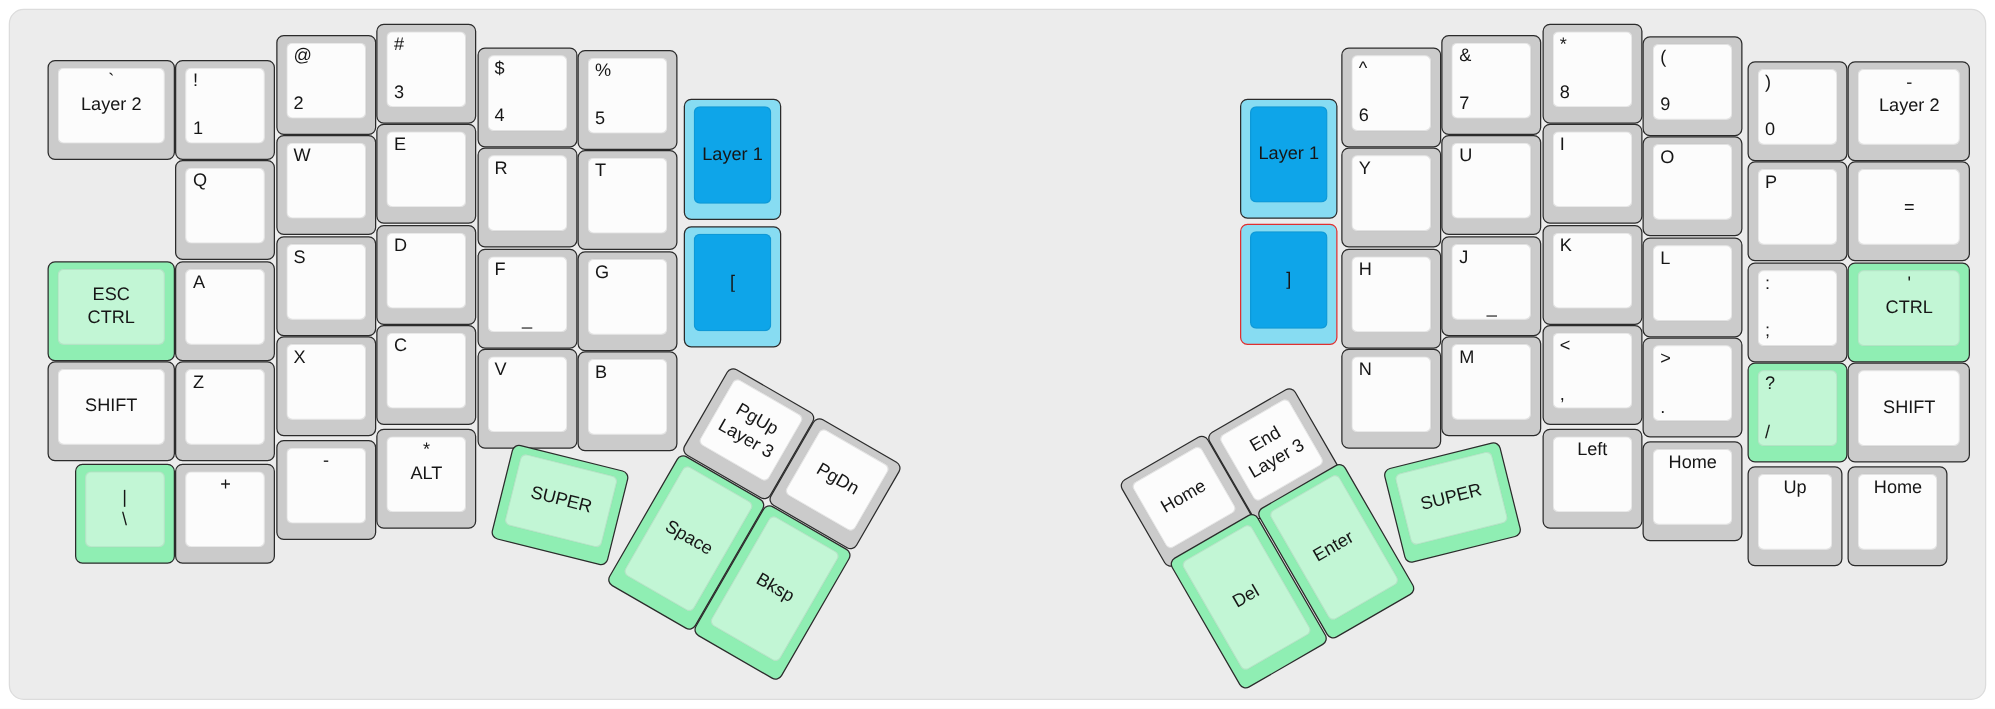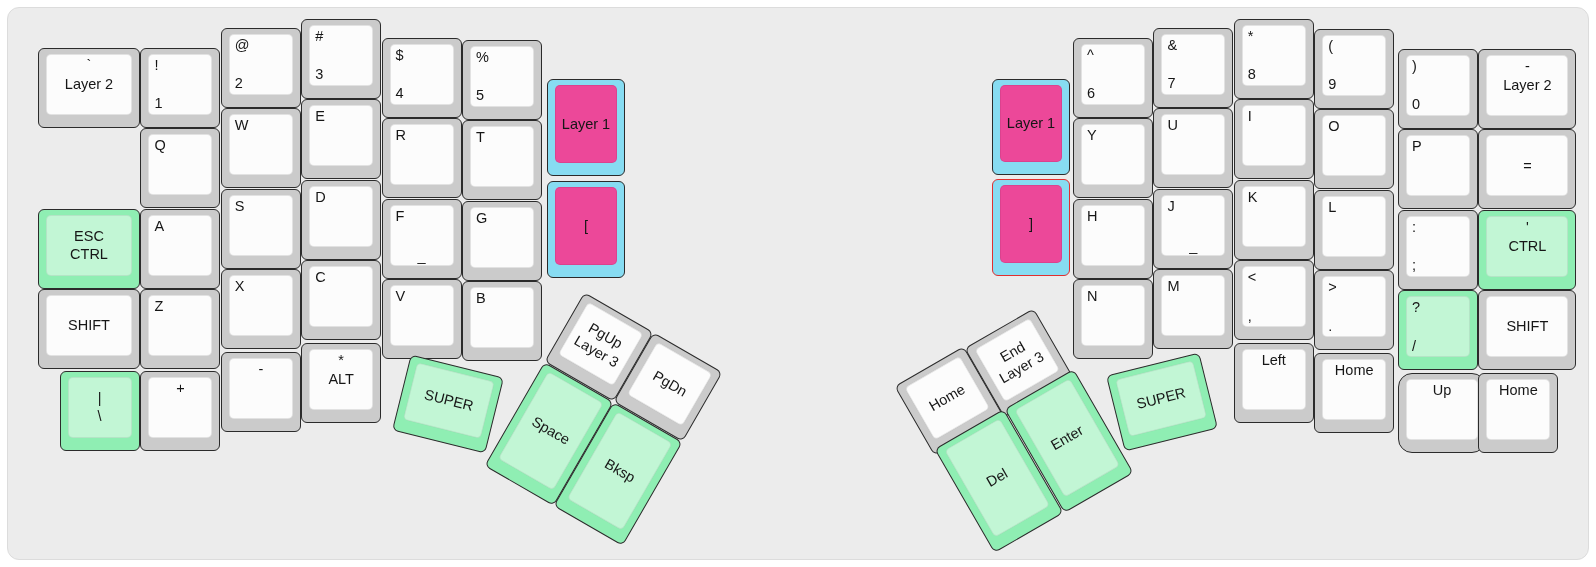--- a/index.html
+++ b/index.html
@@ -22,21 +22,21 @@
   .key.gray{background:#cbcbcb;}
   .key.green{background:#8feeb3;}
   .key.blue{background:#87dcf2;}
   .key.alert{border-color:#e03030;}
   .cap{
     position:absolute;left:7px;right:7px;top:5px;bottom:12px;
     border-radius:5px;border:1px solid rgba(0,0,0,0.10);
     background:#fcfcfc;
   }
   .green .cap{background:#c2f6d5;border-color:rgba(0,0,0,0.07);}
-  .blue .cap{background:#ec4899;border-color:rgba(0,0,0,0.07);padding-left:48px;}
+  .blue .cap{background:#0ea5e9;border-color:rgba(0,0,0,0.07);padding-left:48px;}
   .cap span{
     position:absolute;color:#161616;font-size:14.5px;line-height:1.15;
     white-space:nowrap;
   }
   .cap .tl{left:5px;top:2px;}
   .cap .bl{left:5px;bottom:2px;}
   .cap .tc{left:0;right:0;top:2px;text-align:center;}
   .cap .bc{left:0;right:0;bottom:0;text-align:center;}
   .cstack{
     position:absolute;inset:0;display:flex;flex-direction:column;
@@ -381,21 +381,21 @@
         <span class="tl">:</span>
         <span class="bl">;</span>
       </div>
     </div>
     <div class="key green" style="left: 1398px; top: 290.2px; width: 80px; height: 80px;">
       <div class="cap">
         <span class="tl">?</span>
         <span class="bl">/</span>
       </div>
     </div>
-    <div class="key gray" style="left: 1398px; top: 373px; width: 88px; height: 80px; border-radius: 14px;">
+    <div class="key gray" style="left: 1398px; top: 373px; width: 76px; height: 80px;">
       <div class="cap">
         <span class="tc">Up</span>
       </div>
     </div>
     <div class="key gray" style="left: 1478.4px; top: 49px; width: 98px; height: 80px;">
       <div class="cap">
         <span class="tc">-</span>
         <div class="cstack">
           <span>Layer 2</span>
         </div>

